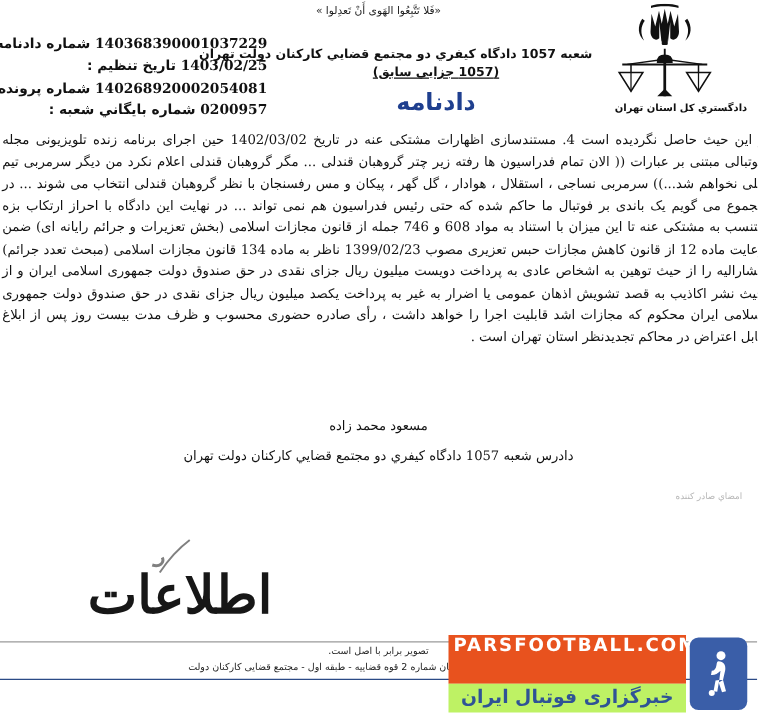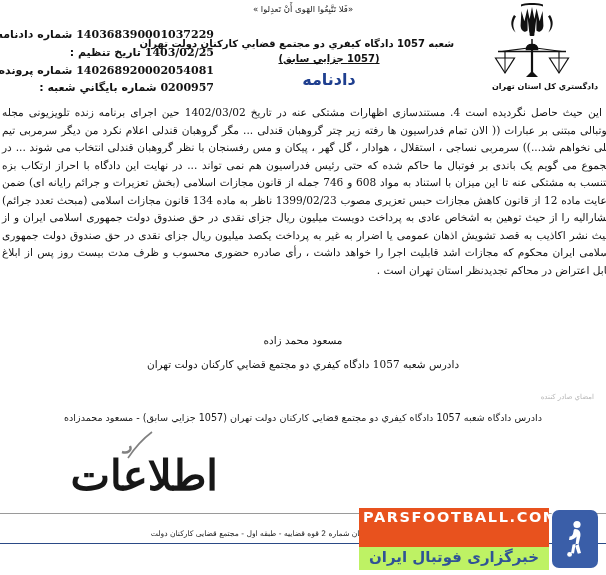--- a/index.html
+++ b/index.html
@@ -50,40 +50,40 @@
     font-size: 8px;
     color: #111;
     margin-top: 1px;
     white-space: nowrap;
     font-weight: 600;
   }
 
   .court-title {
     position: absolute;
     top: 36px;
-    right: 152px;
+    right: 132px;
     width: 250px;
     text-align: center;
     direction: rtl;
     line-height: 1.5;
   }
   .court-title .line1 {
     font-size: 10px;
     font-weight: 700;
     color: #111;
     white-space: nowrap;
   }
   .court-title .line2 {
     font-size: 10px;
     font-weight: 700;
     color: #111;
     text-decoration: underline;
   }
   .doc-type {
-    font-size: 16px;
+    font-size: 19px;
     font-weight: 700;
     color: #1f3f8f;
     margin-top: 2px;
   }
 
   .meta-block {
     position: absolute;
     top: 26px;
     right: 392px;
     width: 196px;
@@ -384,33 +384,33 @@
   <div class="body-text">
     <p>ز این حیث حاصل نگردیده است 4. مستندسازی اظهارات مشتکی عنه در تاریخ 1402/03/02 حین اجرای برنامه زنده تلویزیونی مجله فوتبالی مبتنی بر عبارات (( الان تمام فدراسیون ها رفته زیر چتر گروهبان قندلی ... مگر گروهبان قندلی اعلام نکرد من دیگر سرمربی تیم ملی نخواهم شد...)) سرمربی نساجی ، استقلال ، هوادار ، گل گهر ، پیکان و مس رفسنجان با نظر گروهبان قندلی انتخاب می شوند ... در مجموع می گویم یک باندی بر فوتبال ما حاکم شده که حتی رئیس فدراسیون هم نمی تواند ... در نهایت این دادگاه با احراز ارتکاب بزه متنسب به مشتکی عنه تا این میزان با استناد به مواد 608 و 746 جمله از قانون مجازات اسلامی (بخش تعزیرات و جرائم رایانه ای) ضمن رعایت ماده 12 از قانون کاهش مجازات حبس تعزیری مصوب 1399/02/23 ناظر به ماده 134 قانون مجازات اسلامی (مبحث تعدد جرائم) مشارالیه را از حیث توهین به اشخاص عادی به پرداخت دویست میلیون ریال جزای نقدی در حق صندوق دولت جمهوری اسلامی ایران و از حیث نشر اکاذیب به قصد تشویش اذهان عمومی یا اضرار به غیر به پرداخت یکصد میلیون ریال جزای نقدی در حق صندوق دولت جمهوری اسلامی ایران محکوم که مجازات اشد قابلیت اجرا را خواهد داشت ، رأی صادره حضوری محسوب و ظرف مدت بیست روز پس از ابلاغ قابل اعتراض در محاکم تجدیدنظر استان تهران است .</p>
   </div>
 
   <div class="signer-name">مسعود محمد زاده</div>
 
   <div class="signer-title">دادرس شعبه 1057 دادگاه كيفري دو مجتمع قضايي كاركنان دولت تهران</div>
 
   <div class="sign-label">امضاي صادر كننده</div>
 
-  <div class="sign-line">دادرس دادگاه شعبه 1057 دادگاه كيفري دو مجتمع قضايي كاركنان دولت تهران (1057 جزايي سابق) - مسعود محمدزاده</div>
 
   <svg class="signature-mark" viewBox="0 0 120 34">
     <path d="M10 30 C 18 18, 26 10, 34 4" stroke="#1a1a1a" stroke-width="1.6" fill="none"></path>
     <path d="M4 24 C 10 26, 14 22, 12 18" stroke="#1a1a1a" stroke-width="2.4" fill="none"></path>
   </svg>
 
   <div class="ettelaat-logo">
     <div class="logo-word">اطلاعات</div>
   </div>
 
   <div class="footer-rule"></div>
 
+  <div class="footer-note">تصویر برابر با اصل است.</div>
 
   <div class="footer-address">ور - جنب کاخ گلستان - ساختمان شماره 2 قوه قضاییه - طبقه اول - مجتمع قضایی کارکنان دولت</div>
 
   <div class="footer-bottom-rule"></div>
 
   <div class="watermark">
     <div class="wm-icon">
       <svg width="28" height="40" viewBox="0 0 28 40">
         <g fill="#ffffff">
           <circle cx="16" cy="5.5" r="3.6"></circle>

